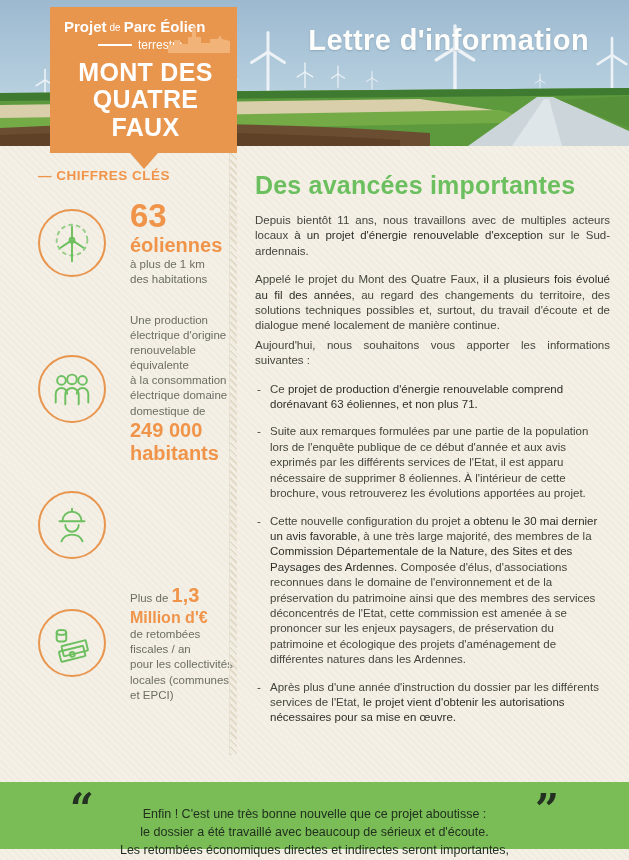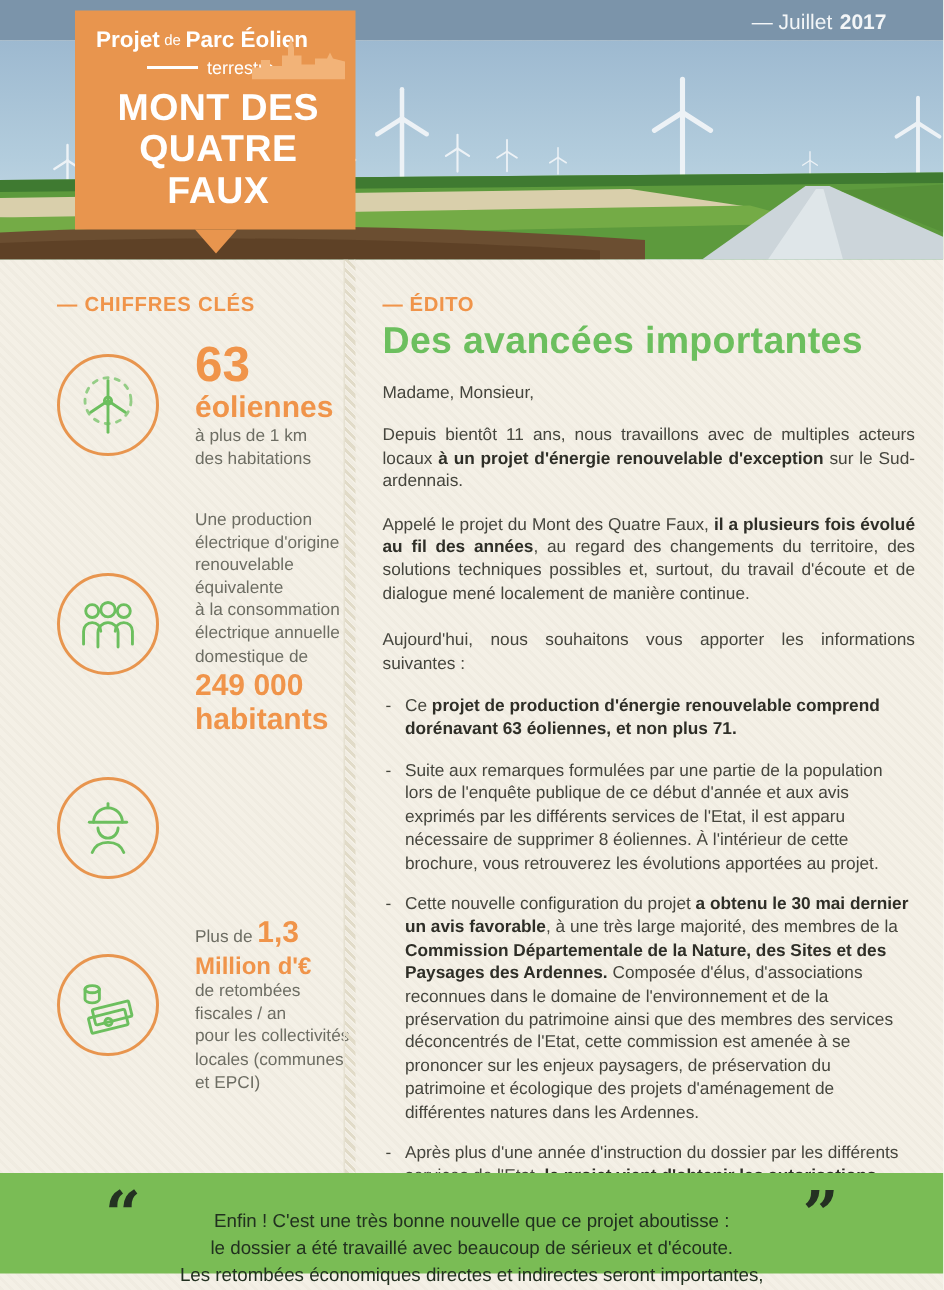--- a/index.html
+++ b/index.html
@@ -36,46 +36,42 @@
           display:flex;align-items:center;justify-content:center;background:transparent;}
   .item-text{margin-left:24px;font-size:11.5px;line-height:1.32;color:#6d6d63;white-space:pre-line;width:120px;}
   .s-xl{font-size:33px;font-weight:800;color:#f0944a;line-height:1.05;}
   .s-lg{font-size:20px;font-weight:800;color:#f0944a;line-height:1.18;}
   .s-md{font-size:16px;font-weight:800;color:#f0944a;line-height:1.22;}
   
   .main{flex:1;box-sizing:border-box;padding:22px 19px 0 18px;}
   .sec-label{color:#f0944a;font-weight:800;font-size:13.5px;letter-spacing:.4px;}
   .edito-title{color:#6cbf5e;font-size:25px;font-weight:800;margin:3px 0 13px;letter-spacing:.2px;}
   .para{font-size:11.5px;line-height:1.34;color:#45453d;margin:0 0 13px;text-align:justify;}
-  .para.tight{margin-bottom:16px;}
-  .b{font-weight:700;color:#2e2e27;}
+  .para.tight{margin-bottom:4px;}
+  .b{font-weight:400;color:#2e2e27;}
   .bullets{margin-top:3px;}
   .bullet{position:relative;padding-left:15px;font-size:11.5px;line-height:1.34;color:#45453d;margin-bottom:12px;}
   .bullet::before{content:"-";position:absolute;left:2px;top:0;color:#45453d;}
   
   .quote-band{position:absolute;left:0;right:0;top:782px;height:67px;background:#7abc55;
               display:flex;justify-content:center;align-items:flex-start;}
   .qmark{font-family:"DejaVu Serif",serif;font-weight:700;font-size:42px;line-height:.55;
          color:#243122;margin-top:16px;}
   .qmark.left{margin-right:26px;}
   .qmark.right{margin-left:26px;}
   .quote-center{padding-top:24px;max-width:430px;text-align:center;}
   .quote-text{font-size:12.5px;line-height:1.42;color:#21301f;white-space:pre-line;margin:0;}
   svg .ln{stroke:#6cbf5e;stroke-width:2;fill:none;stroke-linecap:round;stroke-linejoin:round;}
   svg .turb line{stroke:#edf2f6;stroke-width:2;stroke-linecap:round;}
 </style>
 </head>
 <body>
 
 <div class="page">
 
-  <div class="topbar">
-    <span>— Juillet </span>
-      <span class="yr">2017</span>
-  </div>
 
   <div class="photo">
     <svg class="landscape" viewBox="0 0 629 146" preserveAspectRatio="none">
       <g class="turb">
         <g transform="translate(45,80) scale(0.8)">
             <line x1="0" y1="0" x2="0" y2="22"></line>
             <line x1="0" y1="0" x2="0" y2="-13"></line>
             <line x1="0" y1="0" x2="-11" y2="7"></line>
             <line x1="0" y1="0" x2="11" y2="7"></line>
           </g>
@@ -143,20 +139,21 @@
       <path d="M0,93 L629,88 L629,146 L0,146 Z" fill="#5d9a3d"></path>
       <path d="M0,93 L629,88 L629,95 L0,101 Z" fill="#3f7a31"></path>
       <path d="M0,105 L420,99 L500,111 L120,122 L0,118 Z" fill="#d9cfab"></path>
       <path d="M0,118 L500,110 L545,122 L0,133 Z" fill="#74ab46"></path>
       <path d="M0,128 C150,121 290,123 430,133 L430,146 L0,146 Z" fill="#6b4e31"></path>
       <path d="M0,135 C120,130 250,131 400,140 L400,146 L0,146 Z" fill="#55381f" opacity="0.6"></path>
       <path d="M468,146 L629,146 L629,131 L553,97 L537,97 Z" fill="#ccd5da"></path>
       <path d="M512,146 L562,146 L549,99 L544,99 Z" fill="#e6ebee" opacity="0.75"></path>
       <path d="M560,100 L629,128 L629,96 Z" fill="#569038"></path>
     </svg>
+    <div class="lettre">Lettre d'information</div>
   </div>
 
   <div class="badge">
     <svg class="village" width="62" height="30" viewBox="0 0 62 30">
       <path d="M0,30 L0,22 L6,22 L6,17 L12,17 L12,21 L20,21 L20,14 L24,14 L24,9 L26,2 L28,9 L28,14 L33,14 L33,20 L42,20 L42,16 L50,16 L52,12 L54,16 L62,18 L62,30 Z" fill="#f2b378"></path>
     </svg>
     <div class="badge-line1">
       <span>Projet</span><span class="de">de</span><span>Parc Éolien</span>
     </div>
     <div class="badge-line2">
@@ -198,21 +195,21 @@
             <path class="ln" d="M29 29 a6 6 0 0 1 6-6 a6 6 0 0 1 6 6 v9"></path>
             <circle class="ln" cx="24" cy="14" r="5"></circle>
             <path class="ln" d="M17 40 V30 a7 7 0 0 1 14 0 v10"></path>
           </svg>
         </div>
         <div class="item-text"><span>Une production
 électrique d'origine
 renouvelable
 équivalente
 à la consommation
-électrique annuelle
+électrique domaine
 domestique de
 </span><span class="s-lg">249 000
 habitants</span></div>
       </div>
 
       <div class="item">
         <div class="circle">
           <svg width="46" height="46" viewBox="0 0 48 48">
             <path class="ln" d="M14 20 a10 10 0 0 1 20 0"></path>
             <line class="ln" x1="11" y1="20" x2="37" y2="20"></line>
@@ -240,23 +237,21 @@
 de retombées
 fiscales / an
 pour les collectivités
 locales (communes
 et EPCI)</span></div>
       </div>
 
     </aside>
 
     <section class="main">
-      <div class="sec-label">— ÉDITO</div>
       <h1 class="edito-title">Des avancées importantes</h1>
-      <p class="para">Madame, Monsieur,</p>
       <p class="para"><span>Depuis bientôt 11 ans, nous travaillons avec de multiples acteurs locaux </span><span class="b">à un projet d'énergie renouvelable d'exception</span><span> sur le Sud-ardennais.</span></p>
       <p class="para tight"><span>Appelé le projet du Mont des Quatre Faux, </span><span class="b">il a plusieurs fois évolué au fil des années</span><span>, au regard des changements du territoire, des solutions techniques possibles et, surtout, du travail d'écoute et de dialogue mené localement de manière continue.</span></p>
       <p class="para"><span>Aujourd'hui, nous souhaitons vous apporter les informations suivantes :</span></p>
       <div class="bullets">
         <div class="bullet"><span>Ce </span><span class="b">projet de production d'énergie renouvelable comprend dorénavant 63 éoliennes, et non plus 71.</span></div>
         <div class="bullet"><span>Suite aux remarques formulées par une partie de la population lors de l'enquête publique de ce début d'année et aux avis exprimés par les différents services de l'Etat, il est apparu nécessaire de supprimer 8 éoliennes. À l'intérieur de cette brochure, vous retrouverez les évolutions apportées au projet.</span></div>
         <div class="bullet"><span>Cette nouvelle configuration du projet </span><span class="b">a obtenu le 30 mai dernier un avis favorable</span><span>, à une très large majorité, des membres de la </span><span class="b">Commission Départementale de la Nature, des Sites et des Paysages des Ardennes.</span><span> Composée d'élus, d'associations reconnues dans le domaine de l'environnement et de la préservation du patrimoine ainsi que des membres des services déconcentrés de l'Etat, cette commission est amenée à se prononcer sur les enjeux paysagers, de préservation du patrimoine et écologique des projets d'aménagement de différentes natures dans les Ardennes.</span></div>
         <div class="bullet"><span>Après plus d'une année d'instruction du dossier par les différents services de l'Etat, </span><span class="b">le projet vient d'obtenir les autorisations nécessaires pour sa mise en œuvre.</span></div>
       </div>
 

